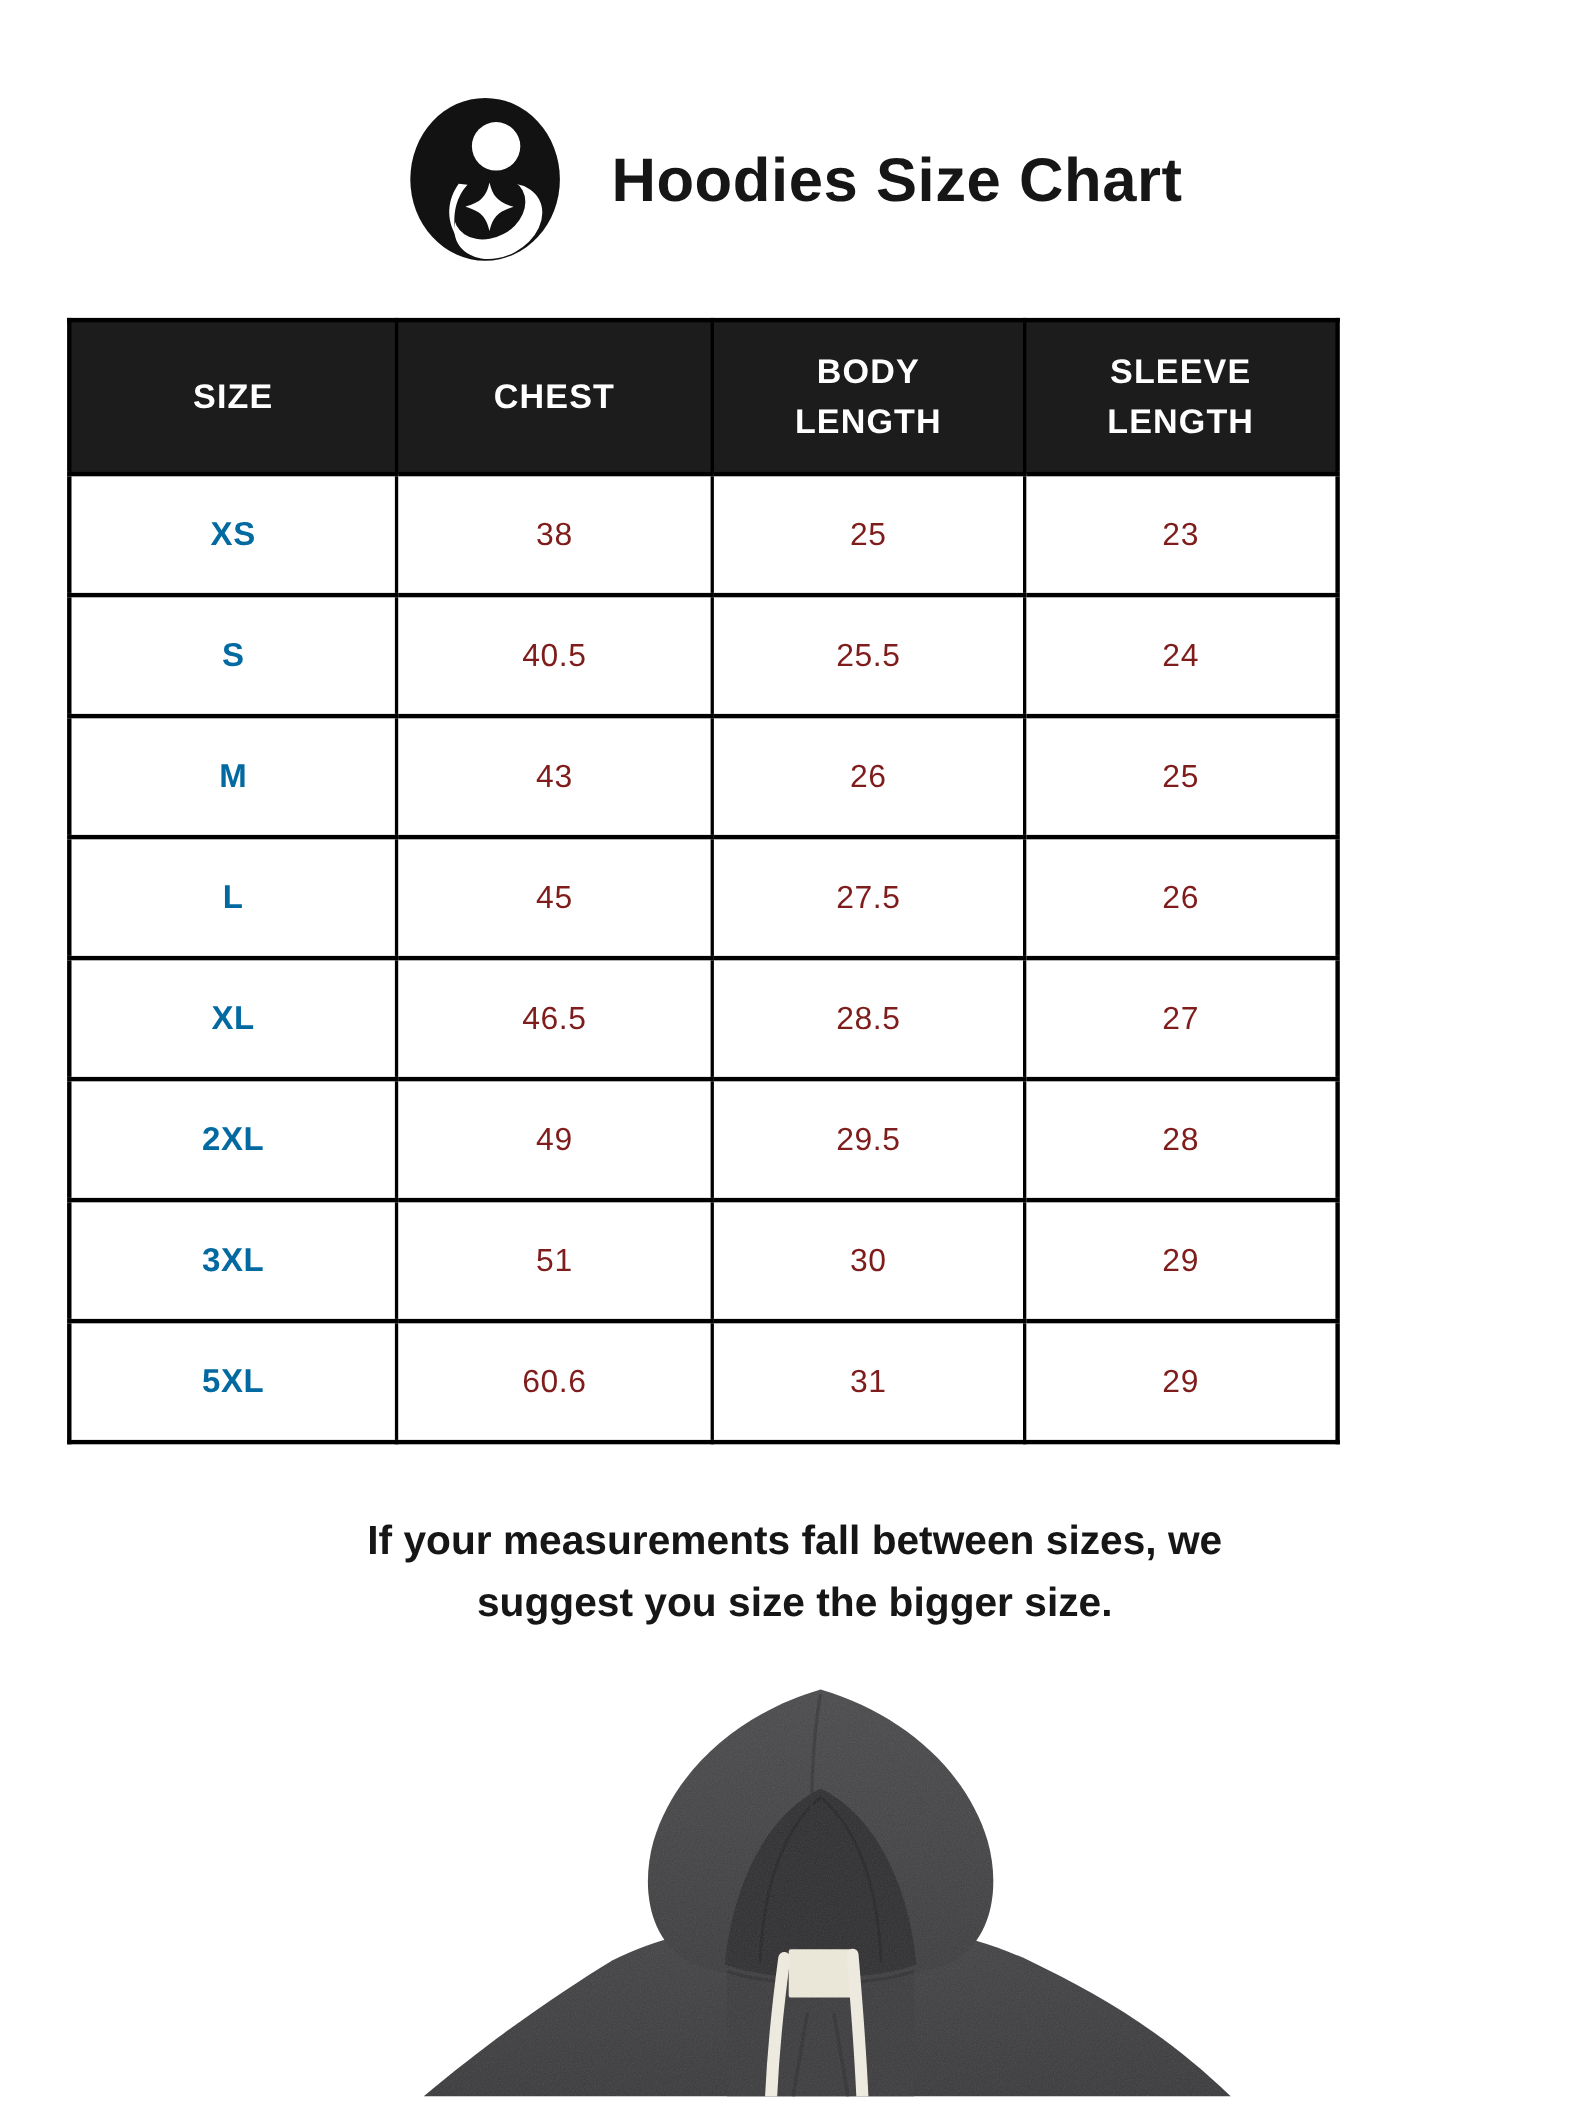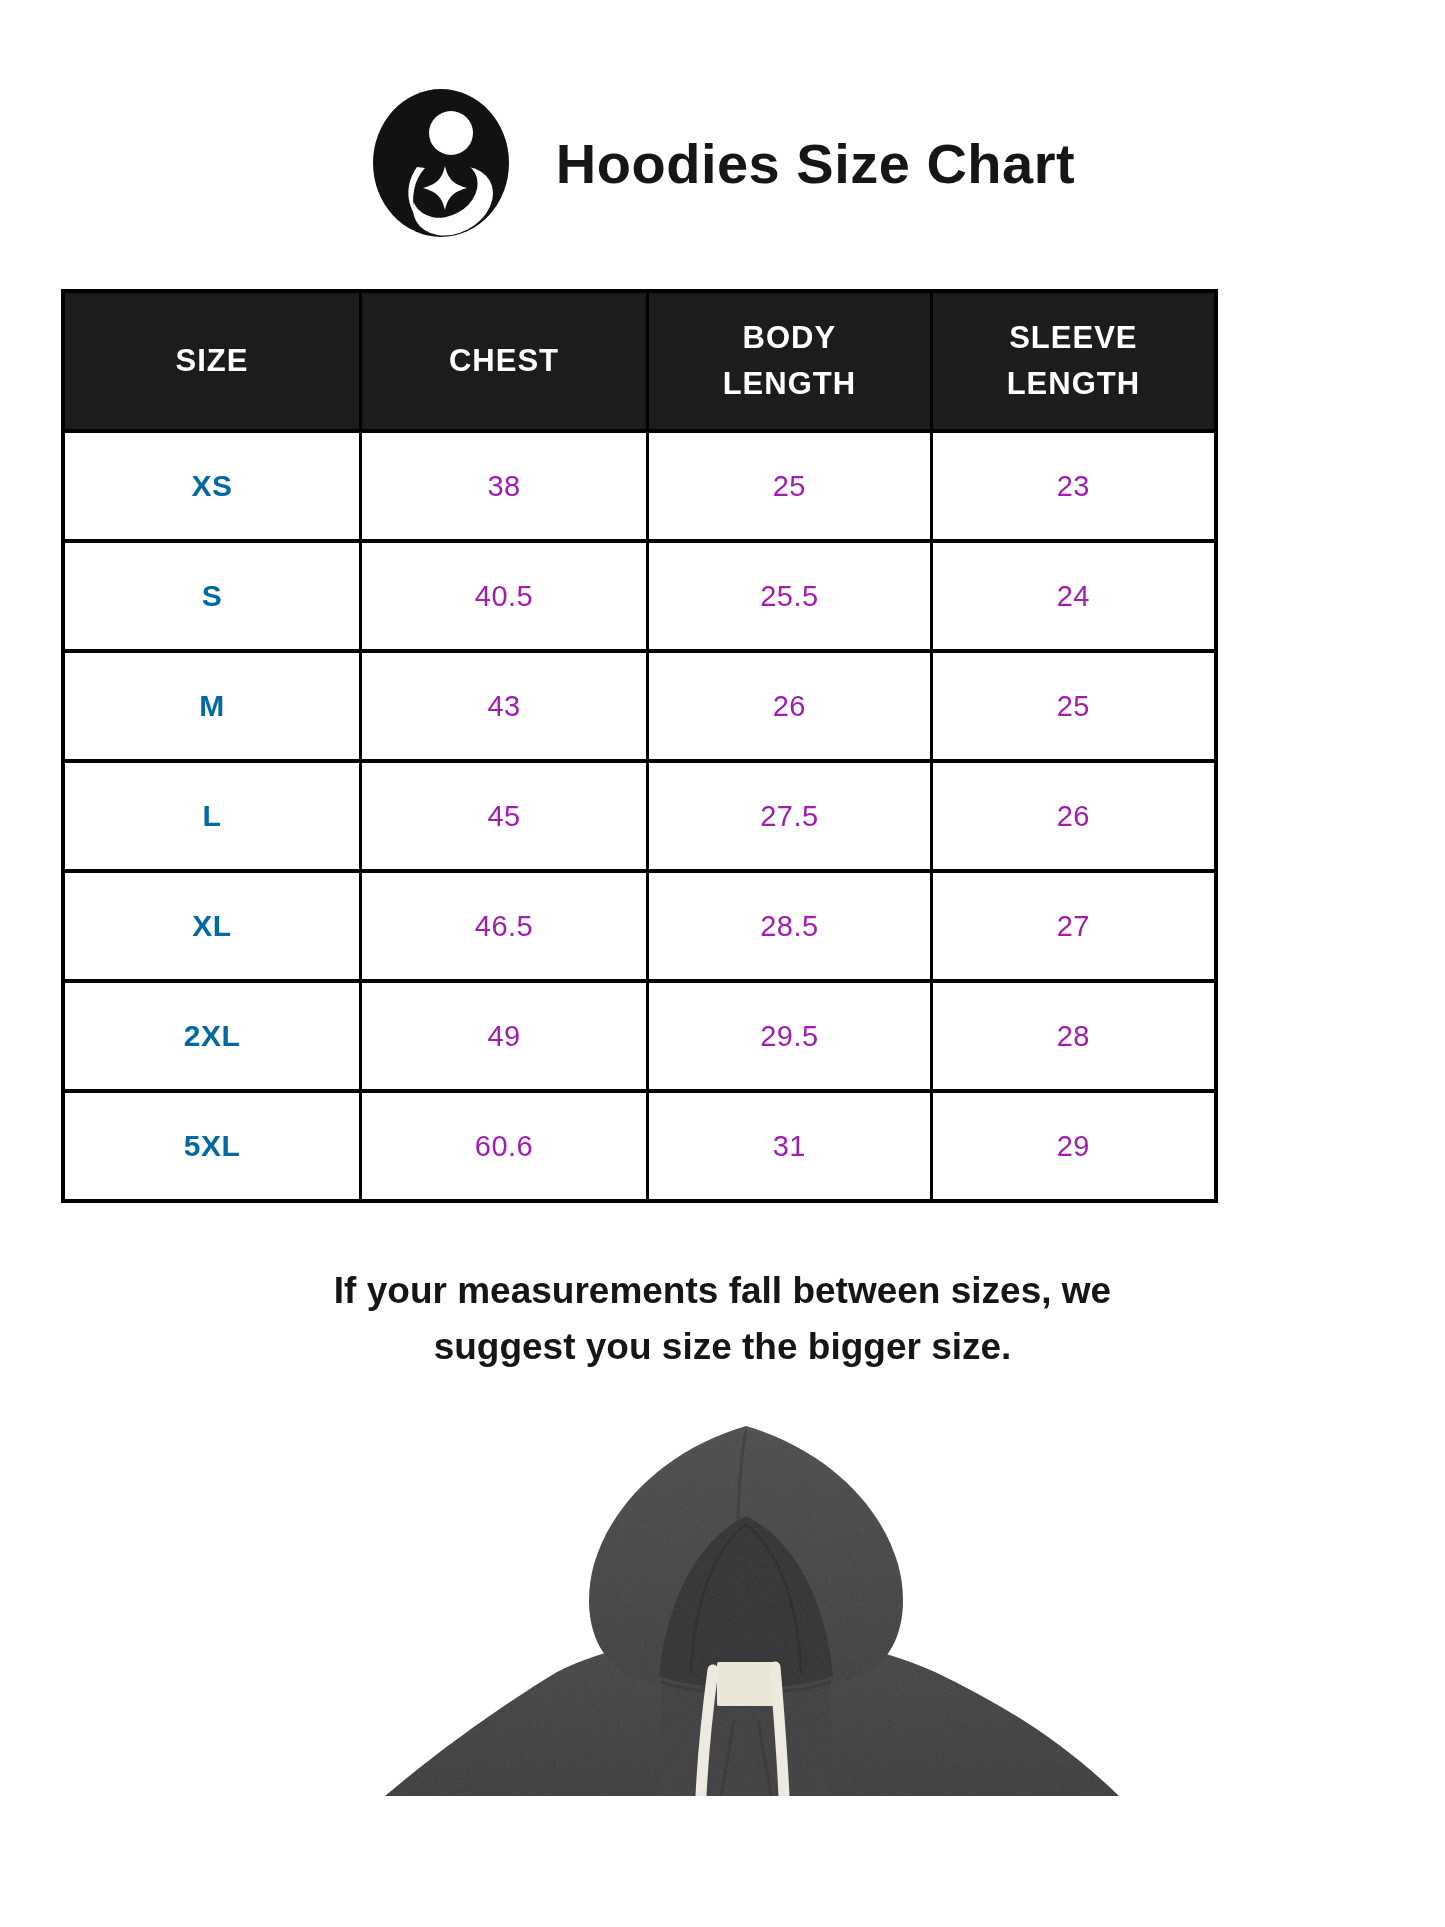--- a/index.html
+++ b/index.html
@@ -41,21 +41,21 @@
     border:3px solid var(--border);
     text-align:center;vertical-align:middle;
     white-space:pre-line;line-height:1.5;
   }
   .size-table td{
     background:#ffffff;
     height:110px;
     border:3px solid var(--border);
     border-top-width:4px;
     text-align:center;vertical-align:middle;
-    font-size:29px;color:#a21caf;font-weight:400;
+    font-size:29px;color:#7f1d1d;font-weight:400;
     letter-spacing:0.5px;
   }
   .size-table td.size-cell{
     font-weight:700;color:#0369a1;font-size:30px;
   }
   col.c1{width:25.8%} col.c2{width:24.9%} col.c3{width:24.6%} col.c4{width:24.7%}
   .note{
     margin:60px auto 0;
     text-align:center;
     font-size:37px;font-weight:700;color:#161616;
@@ -131,20 +131,26 @@
         <td class="size-cell">XL</td>
         <td class="num-cell">46.5</td>
         <td class="num-cell">28.5</td>
         <td class="num-cell">27</td>
       </tr>
       <tr>
         <td class="size-cell">2XL</td>
         <td class="num-cell">49</td>
         <td class="num-cell">29.5</td>
         <td class="num-cell">28</td>
+      </tr>
+      <tr>
+        <td class="size-cell">3XL</td>
+        <td class="num-cell">51</td>
+        <td class="num-cell">30</td>
+        <td class="num-cell">29</td>
       </tr>
       <tr>
         <td class="size-cell">5XL</td>
         <td class="num-cell">60.6</td>
         <td class="num-cell">31</td>
         <td class="num-cell">29</td>
       </tr>
     </tbody>
 </table>
 

